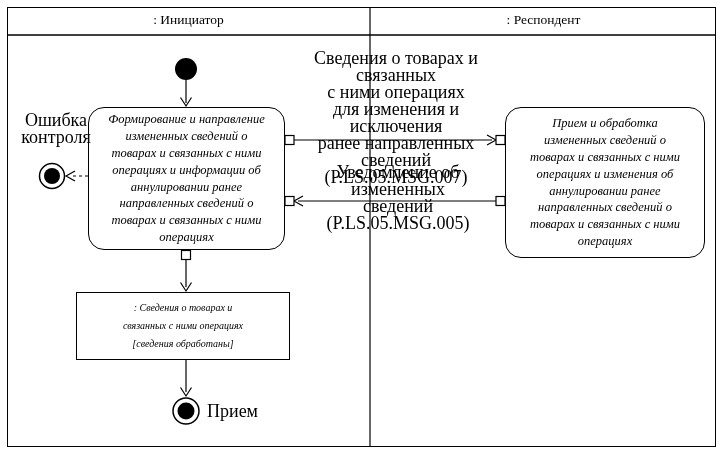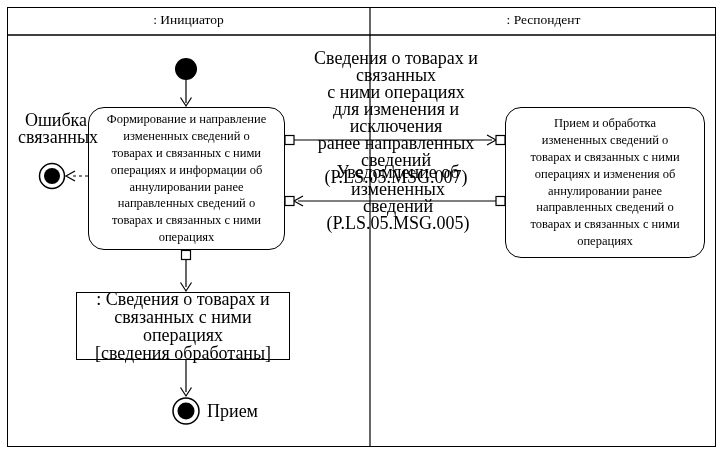--- a/index.html
+++ b/index.html
@@ -17,20 +17,21 @@
     text-align:center;
   }
   .lane-title{
     position:absolute;top:12px;font-size:13.5px;text-align:center;
   }
   .node-box{
     position:absolute;box-sizing:border-box;border:1.5px solid #000;
     background:#fff;display:flex;align-items:center;justify-content:center;
     text-align:center;white-space:pre-line;font-size:12.5px;line-height:16.8px;
     padding:2px 4px;
+    font-style:italic;
   }
   .rounded{border-radius:16px;}
 </style>
 </head>
 <body>
 
 <div id="stage">
 
   <div class="frame"></div>
 
@@ -104,29 +105,29 @@
 
   <div class="node-box rounded" style="left:505px;top:107px;width:200px;height:151px;">Прием и обработка
 измененных сведений о
 товарах и связанных с ними
 операциях и изменения об
 аннулировании ранее
 направленных сведений о
 товарах и связанных с ними
 операциях</div>
 
-  <div class="node-box" style="left:76px;top:292px;width:214px;height:68px;font-size:18px;line-height:18px;">: Сведения о товарах и
+  <div class="node-box" style="left:76px;top:292px;width:214px;height:68px;font-size:10px;line-height:18px;">: Сведения о товарах и
 связанных с ними операциях
 [сведения обработаны]</div>
 
   <div class="label" style="left:285px;top:50px;width:222px;">Сведения о товарах и связанных
 с ними операциях
 для изменения и исключения
 ранее направленных сведений
 (P.LS.05.MSG.007)</div>
   <div class="label" style="left:295px;top:164px;width:206px;">Уведомление об измененных
 сведений (P.LS.05.MSG.005)</div>
 
   <div class="label" style="left:18px;top:112px;width:76px;">Ошибка
-связанных</div>
+контроля</div>
   <div class="label" style="left:207px;top:403px;width:60px;text-align:left;">Прием</div>
 
 </div>
 
 </body></html>

